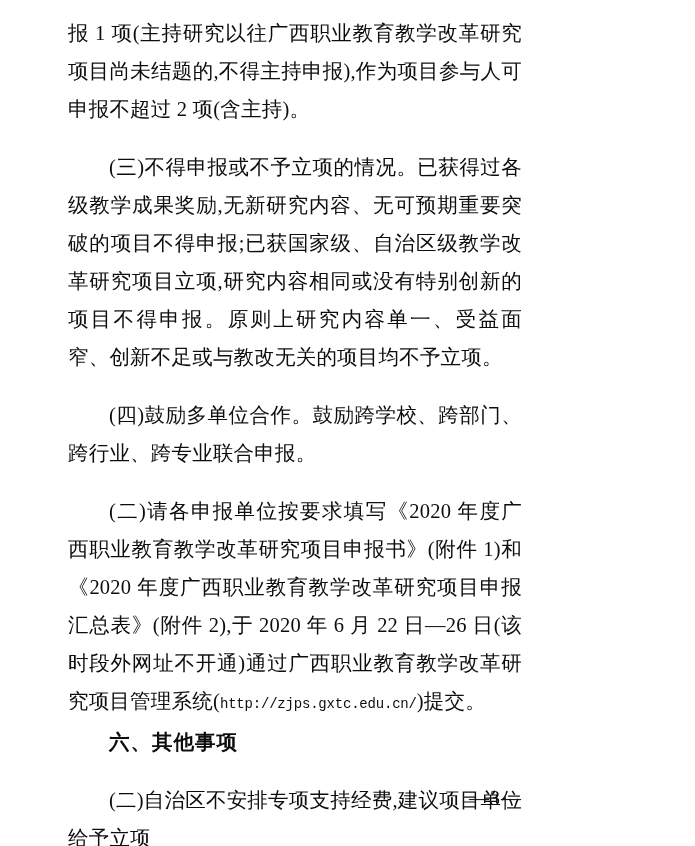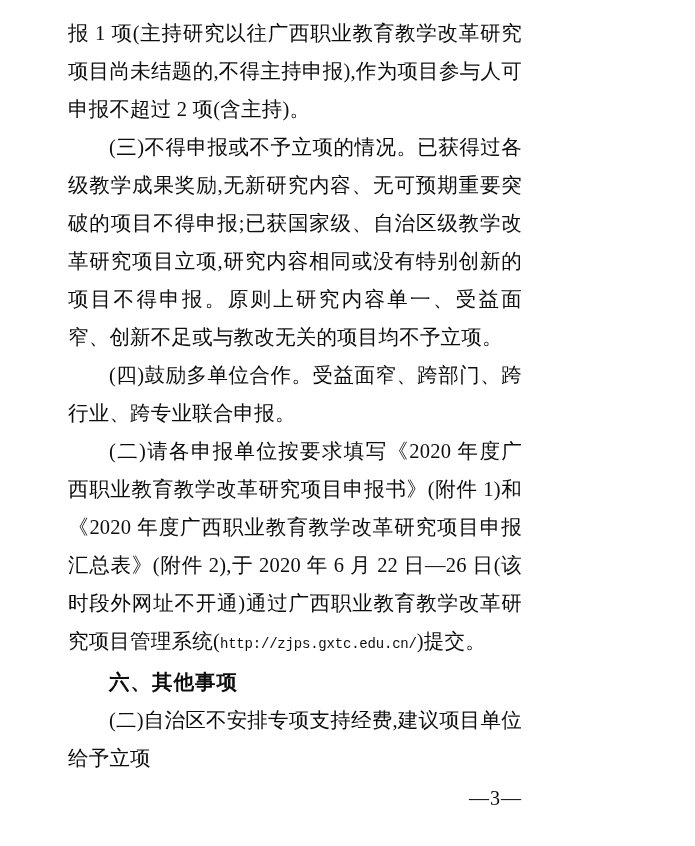--- a/index.html
+++ b/index.html
@@ -25,20 +25,21 @@
     font-size: 20.5px;
     line-height: 38px;
     text-align: justify;
     text-justify: inter-ideograph;
     letter-spacing: 0.2px;
     margin: 0;
     white-space: pre-wrap;
   }
   .indent {
     text-indent: 2em;
+    margin-top: 20px;
   }
   .heading {
     font-size: 20.5px;
     line-height: 38px;
     font-weight: bold;
     text-indent: 2em;
     margin: 0;
     font-family: "Liberation Sans", "DejaVu Sans", sans-serif;
     letter-spacing: 1px;
   }
@@ -58,21 +59,21 @@
 </style>
 </head>
 <body>
 
 <div class="page">
 
   <p class="para">报 1 项(主持研究以往广西职业教育教学改革研究项目尚未结题的,不得主持申报),作为项目参与人可申报不超过 2 项(含主持)。</p>
 
   <p class="para indent">(三)不得申报或不予立项的情况。已获得过各级教学成果奖励,无新研究内容、无可预期重要突破的项目不得申报;已获国家级、自治区级教学改革研究项目立项,研究内容相同或没有特别创新的项目不得申报。原则上研究内容单一、受益面窄、创新不足或与教改无关的项目均不予立项。</p>
 
-  <p class="para indent">(四)鼓励多单位合作。受益面窄、跨部门、跨行业、跨专业联合申报。</p>
+  <p class="para indent">(四)鼓励多单位合作。鼓励跨学校、跨部门、跨行业、跨专业联合申报。</p>
 
 
 
   <p class="para indent"><span>(二)请各申报单位按要求填写《2020 年度广西职业教育教学改革研究项目申报书》(附件 1)和《2020 年度广西职业教育教学改革研究项目申报汇总表》(附件 2),于 2020 年 6 月 22 日—26 日(该时段外网址不开通)通过广西职业教育教学改革研究项目管理系统(</span><span class="mono-inline">http://zjps.gxtc.edu.cn/</span><span>)提交。</span></p>
 
   <p class="heading">六、其他事项</p>
 
 
   <p class="para indent">(二)自治区不安排专项支持经费,建议项目单位给予立项</p>
 

